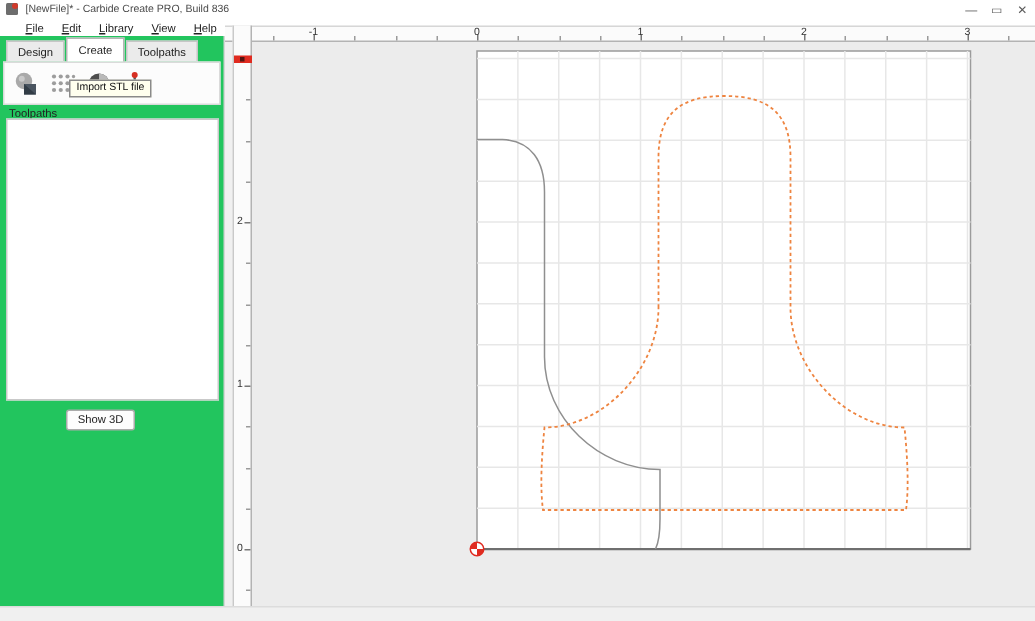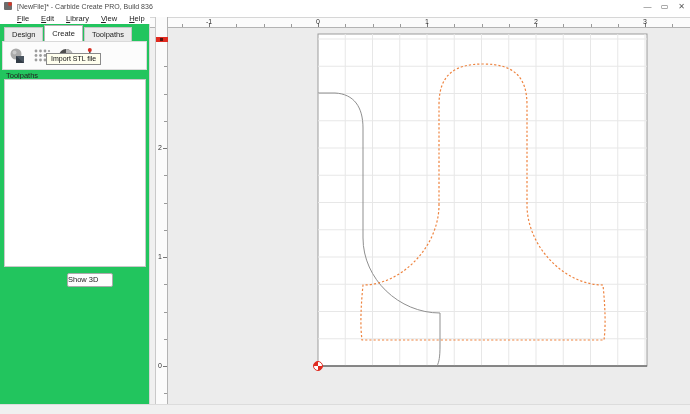--- a/index.html
+++ b/index.html
@@ -17,21 +17,21 @@
   
   .left-panel { position:absolute; left:0; top:24px; width:150px; height:381px; background:#22c55e; border-right:1px solid #d6d6d6; }
   .tabs { position:absolute; left:4px; top:1px; display:flex; align-items:flex-end; height:16px; }
   .tab { font-size:7.5px; color:#222; padding:2px 7px 3px 7px; background:#ebebeb; border:1px solid #c6c6c6; border-bottom:none; margin-right:1px; height:14px; }
   .tab.selected { background:#ffffff; height:16px; padding-top:3px; border-color:#b5b5b5; position:relative; z-index:2; }
   .toolbar-box { position:absolute; left:2px; top:17px; width:145px; height:29px; background:#fcfcfc; border:1px solid #dadada; display:flex; align-items:center; padding-left:5px; gap:4px; }
   .tool-btn { width:20px; height:22px; display:flex; align-items:center; justify-content:center; }
   .tooltip { position:absolute; left:46px; top:29px; background:#ffffee; border:1px solid #8a8a8a; font-size:7px; color:#111; padding:1px 4px 2px 4px; z-index:20; white-space:nowrap; }
   .components-label { position:absolute; left:6px; top:47px; font-size:7.5px; color:#222; }
   .component-list { position:absolute; left:4px; top:55px; width:142px; height:188px; background:#ffffff; border:1px solid #c9c9c9; }
-  .show3d-btn { position:absolute; left:67px; top:249px; width:46px; height:14px; background:#fdfdfd; border:1px solid #ababab; border-radius:2px; font-size:7.5px; color:#222; line-height:12px; }
+  .show3d-btn { position:absolute; left:44px; top:249px; width:46px; height:14px; background:#fdfdfd; border:1px solid #ababab; border-radius:2px; font-size:7.5px; color:#222; text-align:center; line-height:12px; }
   
   .h-ruler { position:absolute; left:168px; top:17px; width:522px; height:11px; background:#fbfbfb; border-top:1px solid #d6d6d6; border-bottom:1px solid #b3b3b3; }
   .ruler-corner { position:absolute; left:150px; top:17px; width:18px; height:11px; background:#fbfbfb; border-top:1px solid #d6d6d6; border-bottom:1px solid #b3b3b3; }
   .htick { position:absolute; bottom:0; width:1px; height:3px; background:#9a9a9a; }
   .htick.major { height:4px; background:#777; }
   .hlabel { position:absolute; top:0px; width:14px; text-align:center; font-size:7px; color:#333; }
   .v-strip { position:absolute; left:155px; top:17px; width:13px; height:387px; background:#fbfbfb; border-left:1px solid #c9c9c9; border-right:1px solid #b3b3b3; }
   .vtick { position:absolute; right:0; height:1px; width:3px; background:#9a9a9a; }
   .vtick.major { width:4px; background:#777; }
   .vlabel { position:absolute; left:2px; font-size:7px; color:#333; }

